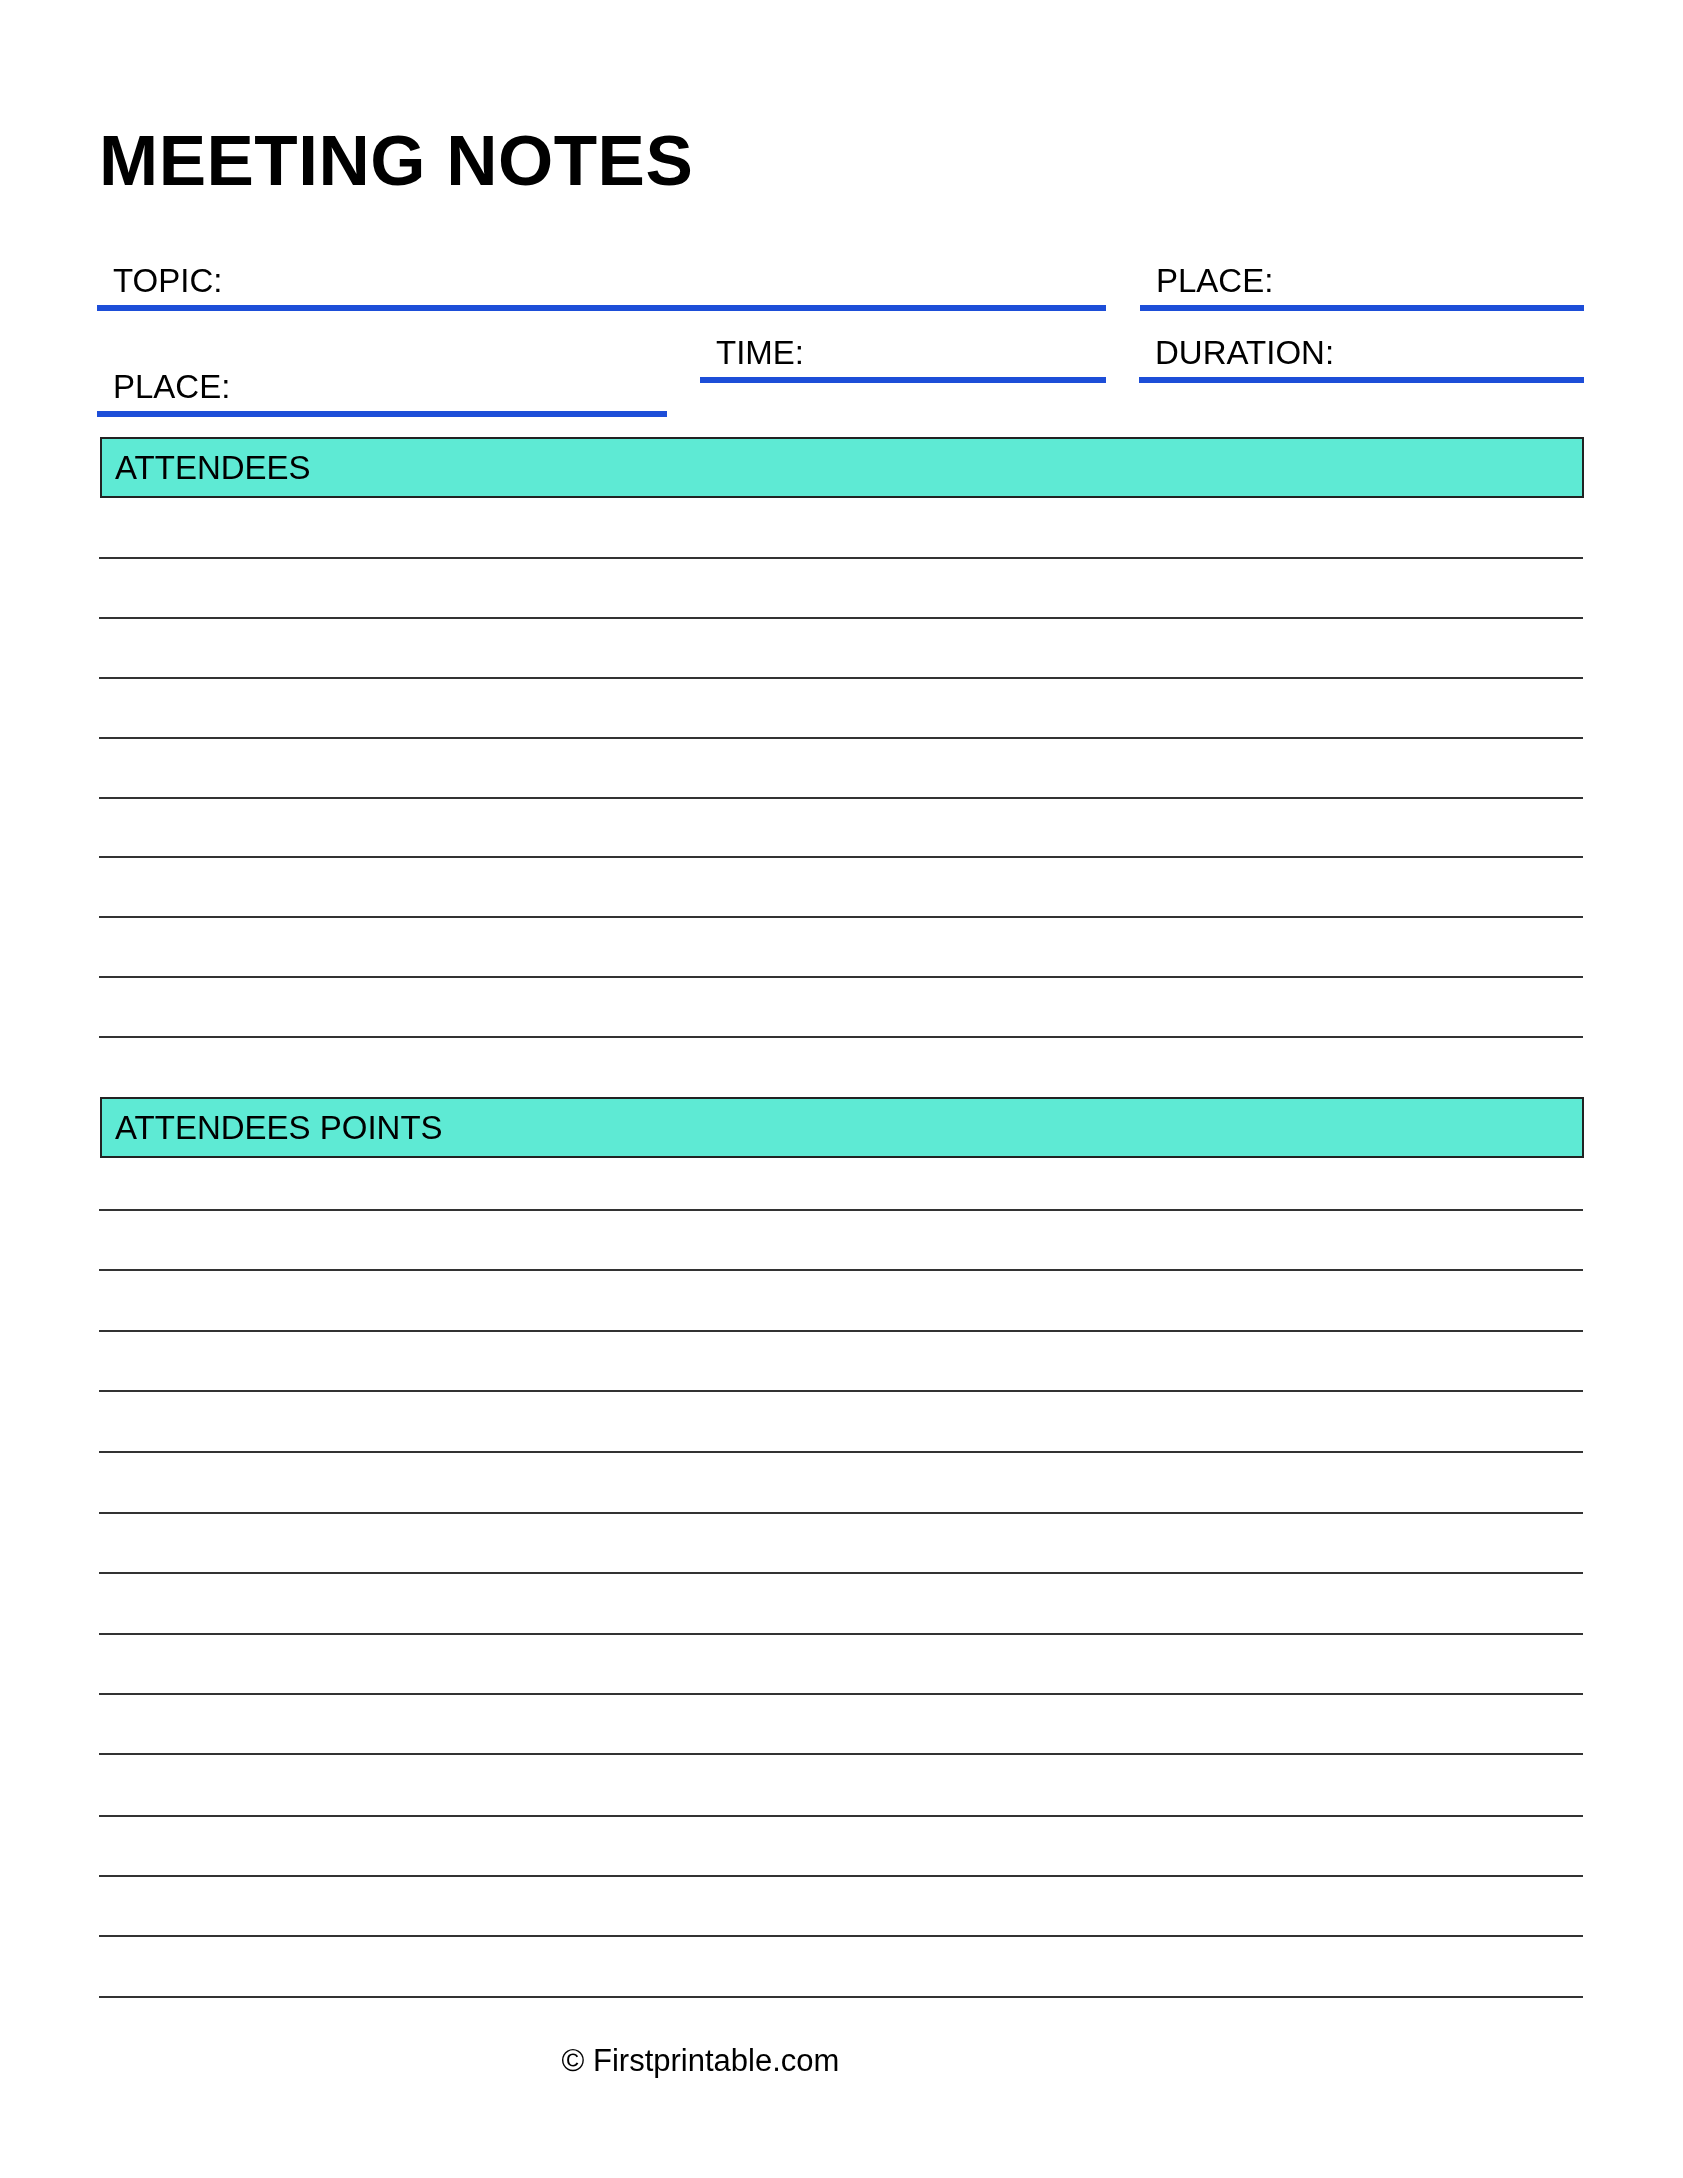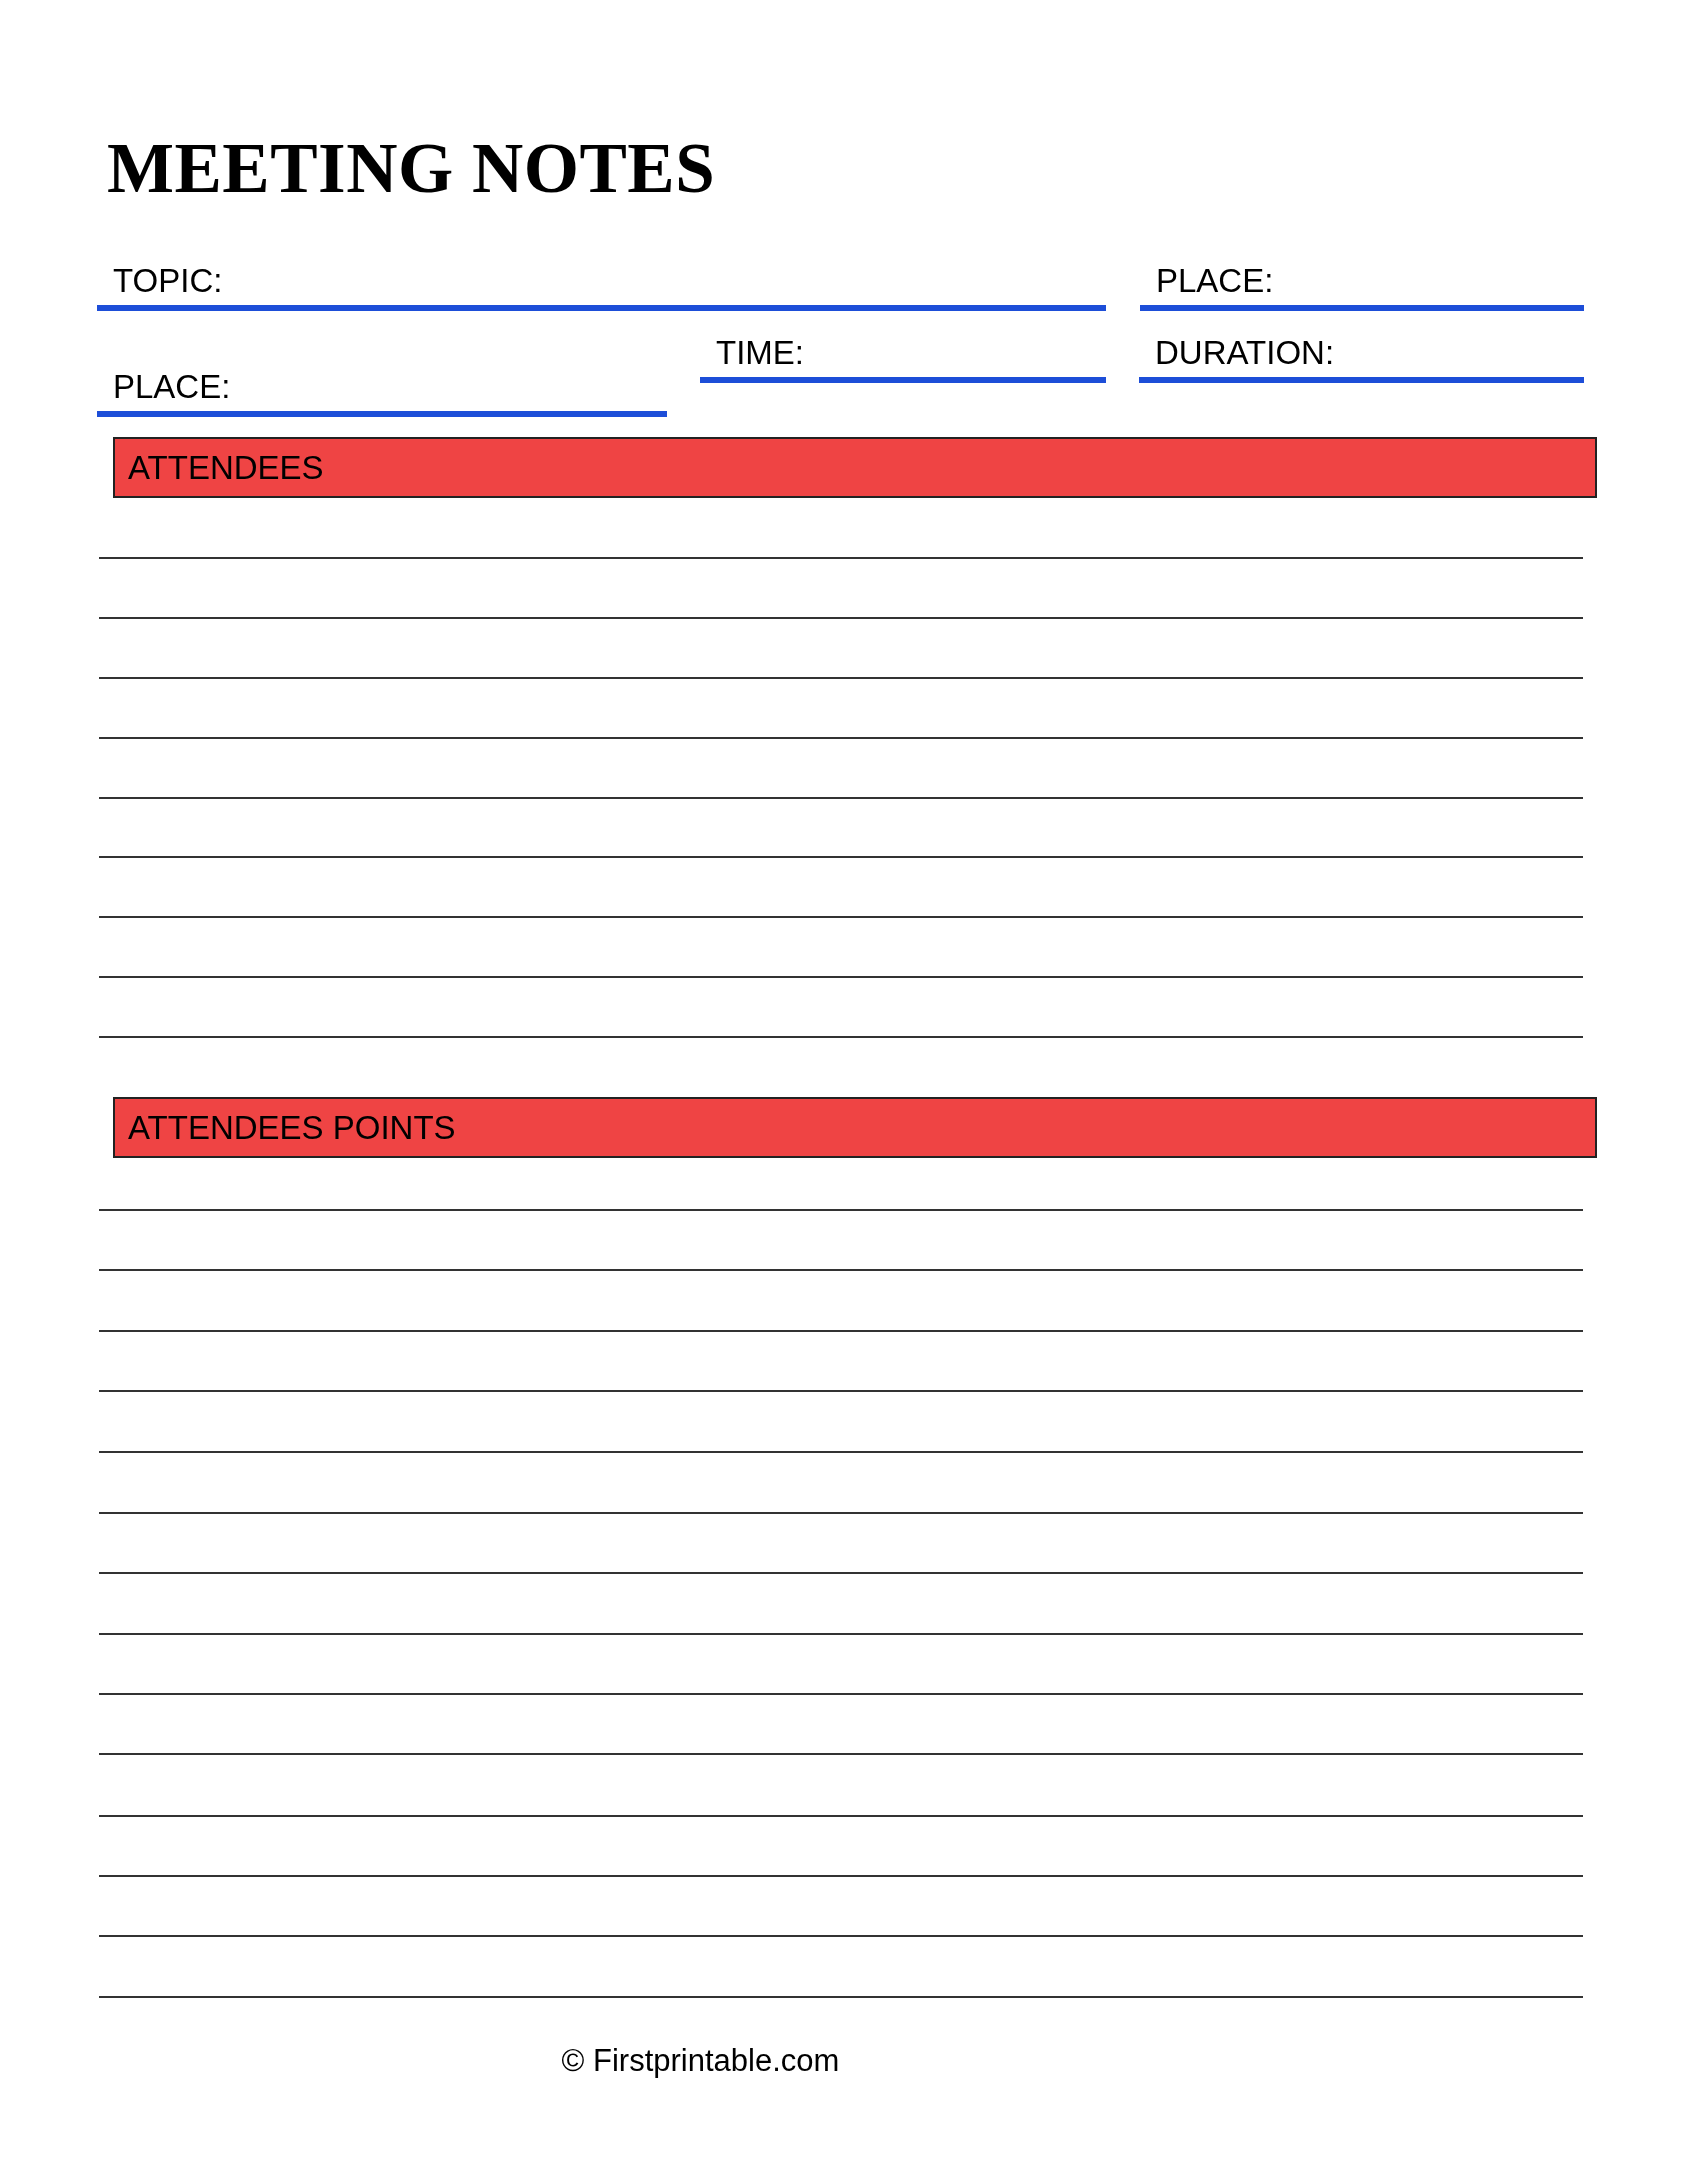--- a/index.html
+++ b/index.html
@@ -1,20 +1,20 @@
 <!DOCTYPE html>
 <html><head>
 <meta charset="utf-8">
 <style>
   html, body { margin: 0; padding: 0; background: #ffffff; }
   body { width: 1683px; height: 2178px; position: relative; overflow: hidden; font-family: "Liberation Sans", sans-serif; color: #000; }
-  .title { position: absolute; left: 99px; top: 121px; font-family: Liberation Serif, serif; font-weight: bold; font-size: 71px; line-height: 79px; letter-spacing: 0.5px; margin: 8px; }
+  .title { position: absolute; left: 99px; top: 121px; font-family: Liberation Sans, sans-serif; font-weight: bold; font-size: 71px; line-height: 79px; letter-spacing: 0.5px; margin: 0; }
   .field { position: absolute; border-bottom: 6px solid #1d4ed8; height: 40px; }
   .field .label { position: absolute; left: 16px; bottom: 6px; font-size: 33px; line-height: 36px; }
-  .section-header { position: absolute; left: 113px; width: 1480px; height: 57px; background: #ef4444; border: 2px solid #222; }
+  .section-header { position: absolute; left: 100px; width: 1480px; height: 57px; background: #5eead4; border: 2px solid #222; }
   .section-header .label { position: absolute; left: 13px; top: 10px; font-size: 33px; line-height: 38px; }
   .rule { position: absolute; left: 99px; width: 1484px; height: 0; border-top: 2px solid #333; }
   .footer { position: absolute; left: 0; width: 1401px; top: 2041px; text-align: center; font-size: 31px; line-height: 40px; }
 </style>
 </head>
 <body>
 
 <h1 class="title">MEETING NOTES</h1>
 
 <div class="field" style="left:97px; top:265px; width:1009px;">

